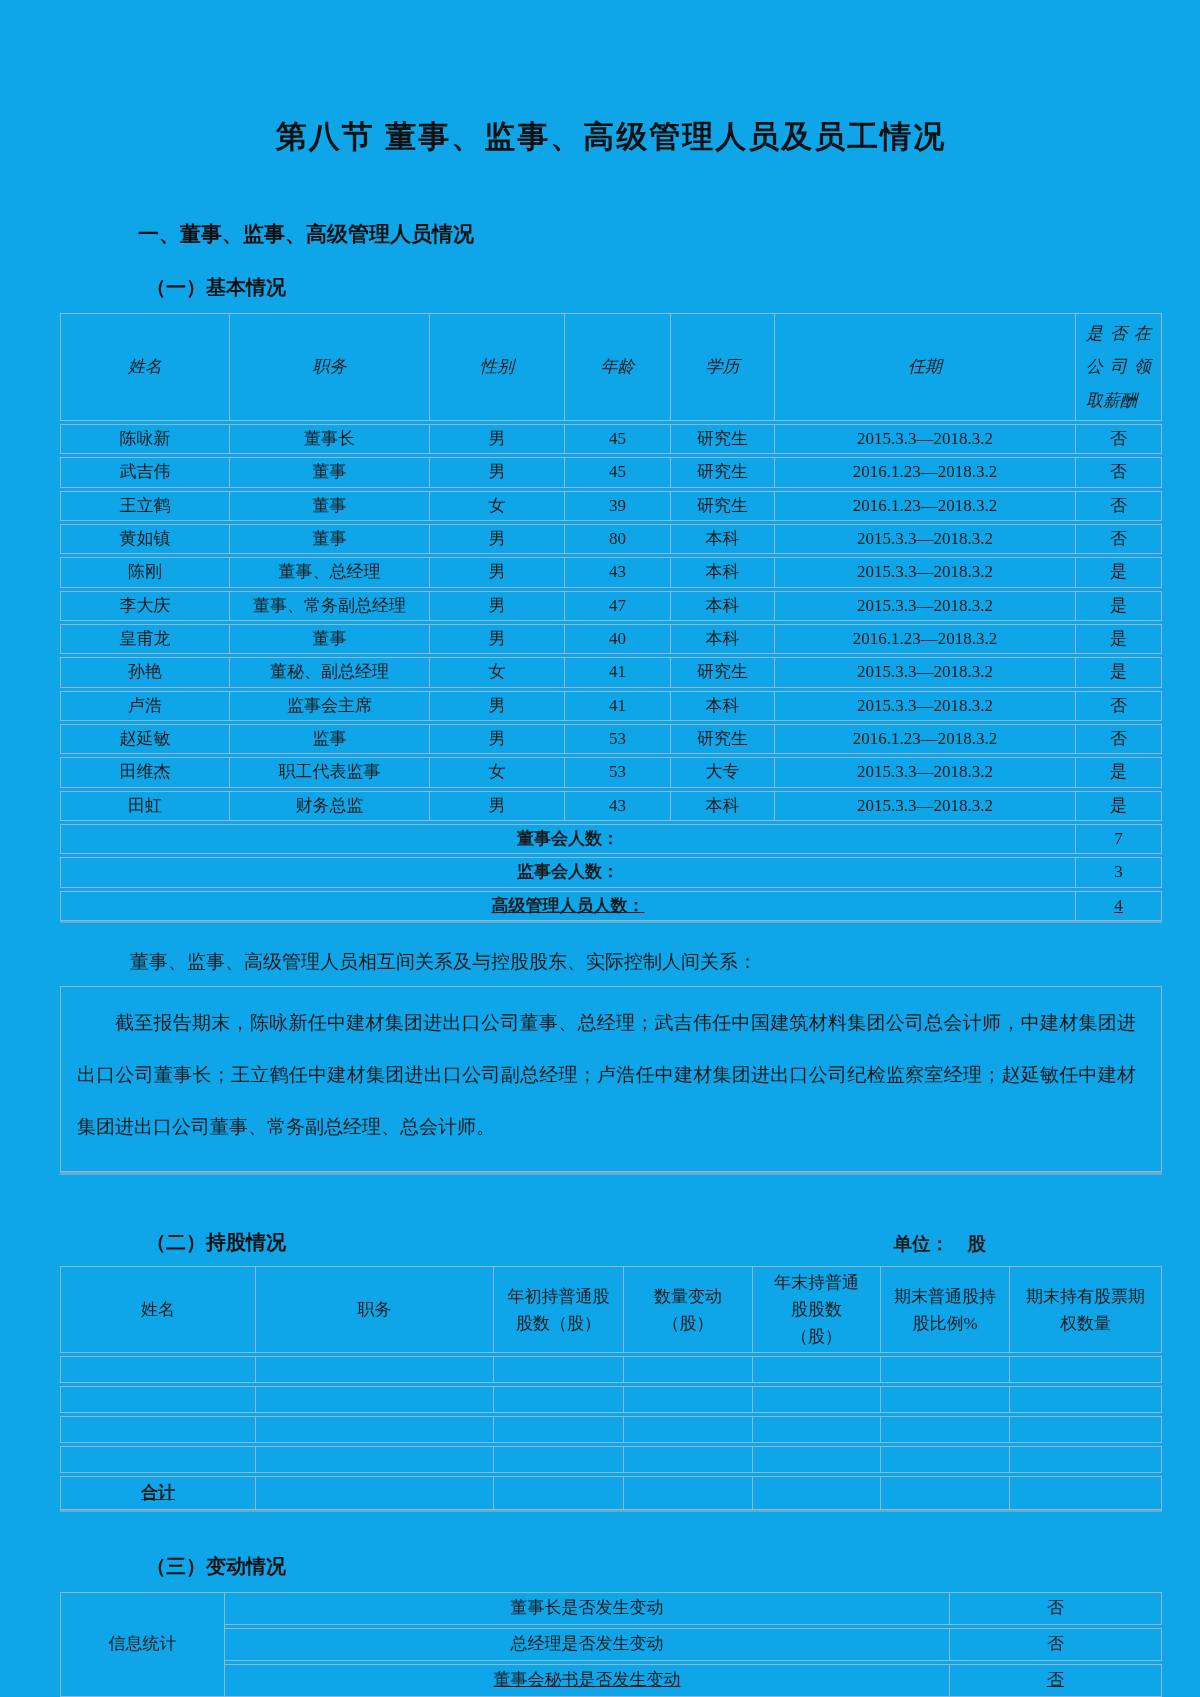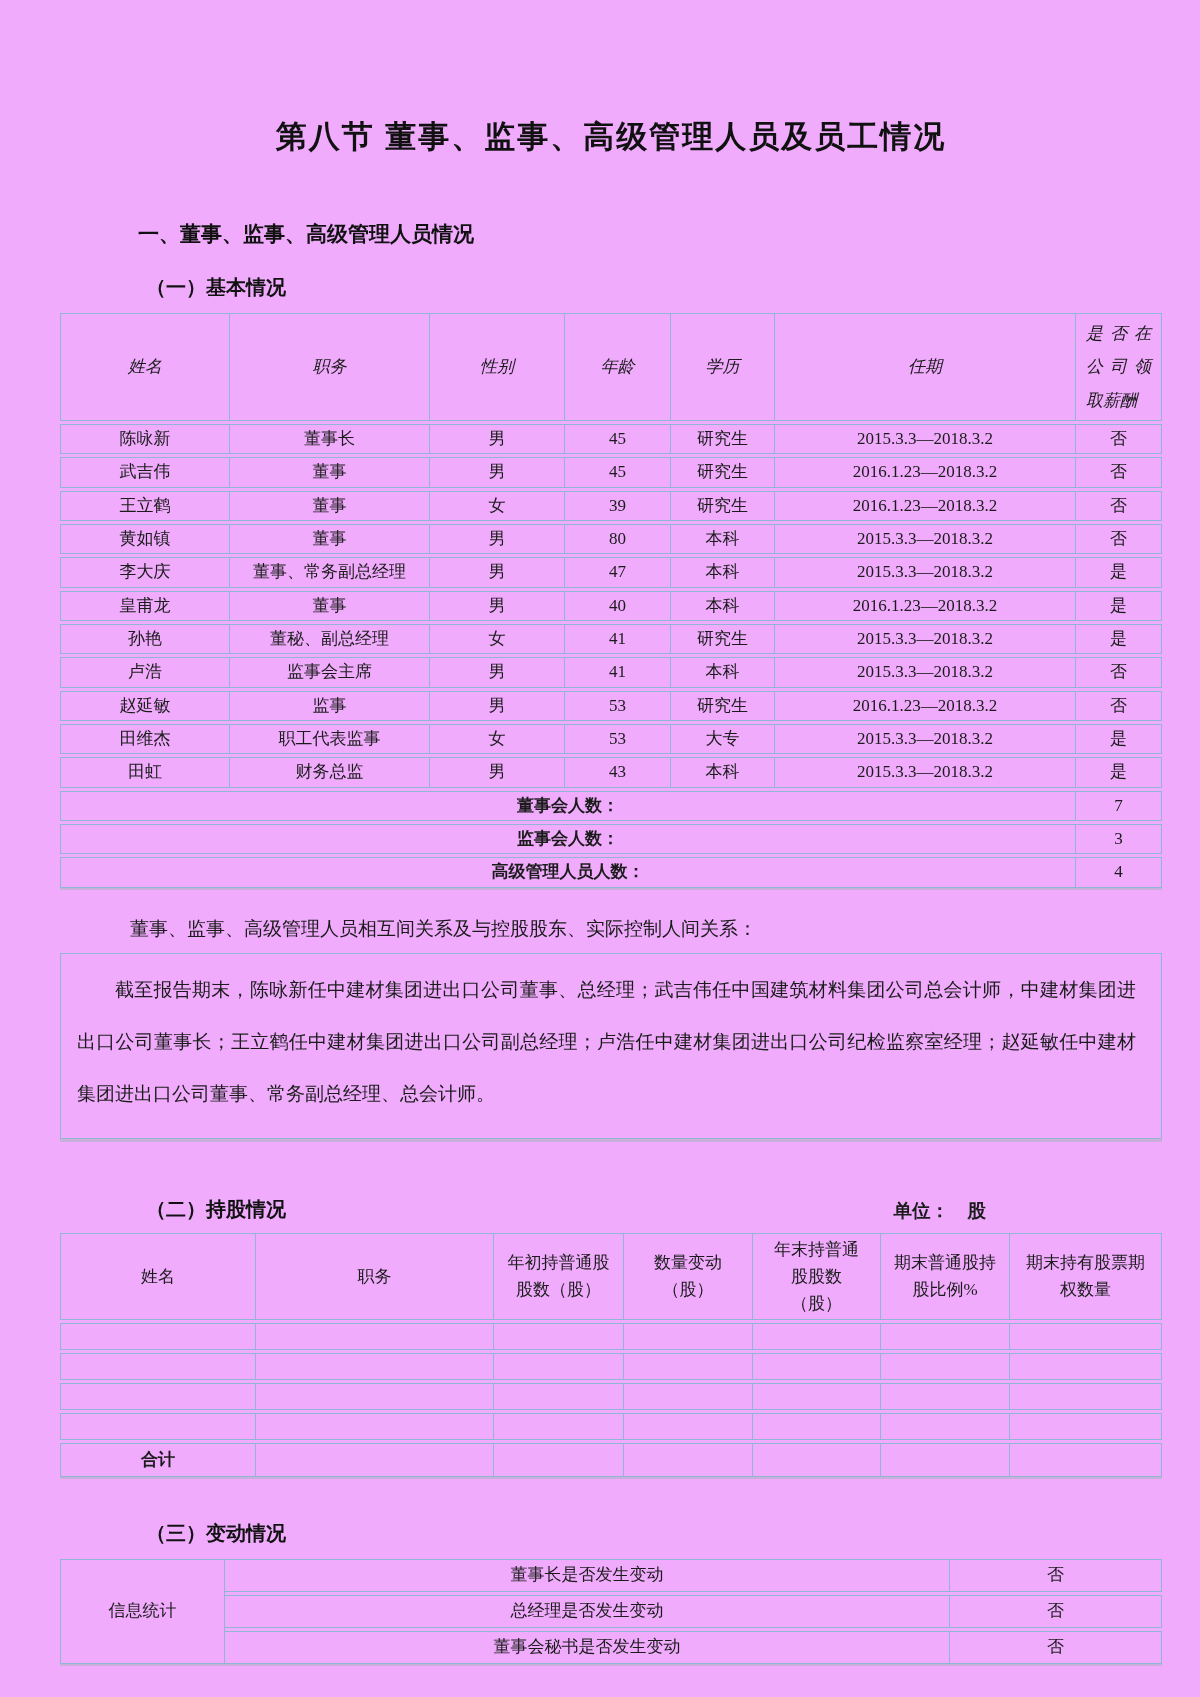--- a/index.html
+++ b/index.html
@@ -4,21 +4,21 @@
 <style>
   :root{
     --bd:#8fb6d4;
     --tx:#1b1b1b;
   }
   html,body{margin:0;padding:0;}
   body{
     width:1200px;height:1697px;background:#ffffff;overflow:hidden;
     font-family:"Liberation Serif","DejaVu Serif",serif;color:var(--tx);
   }
-  .page{position:relative;width:1200px;height:1697px;background:#f0abfc;}
+  .page{position:relative;width:1200px;height:1697px;background:#0ea5e9;}
   .content{margin:0 38px 0 60px;width:1102px;}
 
   .title{
     margin:0;padding-top:116px;text-align:center;
     font-family:"Liberation Sans","DejaVu Sans",sans-serif;
     font-weight:bold;font-size:31px;letter-spacing:2px;color:#111;
   }
   .h-sec{
     margin:62px 0 0 78px;font-family:Liberation Sans, sans-serif;
     font-weight:bold;font-size:21px;color:#111;
@@ -35,21 +35,21 @@
     table-layout:fixed;font-size:17px;color:var(--tx);
   }
   td{
     border-top:1px solid var(--bd);border-bottom:1px solid var(--bd);
     border-right:1px solid var(--bd);
     text-align:center;vertical-align:middle;padding:1px 6px;
     overflow:hidden;line-height:1.55;
   }
   td.c-first{border-left:1px solid var(--bd);}
   tr.hd td{font-weight:normal;}
-  tbody.shadow-last tr:last-child td{box-shadow:0 2px 0 rgba(168,180,192,.55);}
+  tbody.shadow-last tr:last-child td{box-shadow:0 2px 0 rgba(168,180,192,.55);text-decoration:underline;}
 
   .t-basic tr.hd td{height:102px;font-style:italic;}
   .t-basic td{height:25px;}
   .t-basic td.salary-hd{
     padding:2px 10px;text-align:justify;line-height:1.95;
   }
   .sum-label{font-weight:bold;}
 
   .rel-label{margin:25px 0 0 0;padding-left:70px;font-size:19px;}
   .rel-box{
@@ -137,20 +137,29 @@
   <tr>
     <td class="c-first">黄如镇</td>
     <td>董事</td>
     <td>男</td>
     <td>80</td>
     <td>本科</td>
     <td>2015.3.3—2018.3.2</td>
     <td>否</td>
   </tr>
 
+  <tr>
+    <td class="c-first">陈刚</td>
+    <td>董事、总经理</td>
+    <td>男</td>
+    <td>43</td>
+    <td>本科</td>
+    <td>2015.3.3—2018.3.2</td>
+    <td>是</td>
+  </tr>
 
   <tr>
     <td class="c-first">李大庆</td>
     <td>董事、常务副总经理</td>
     <td>男</td>
     <td>47</td>
     <td>本科</td>
     <td>2015.3.3—2018.3.2</td>
     <td>是</td>
   </tr>

